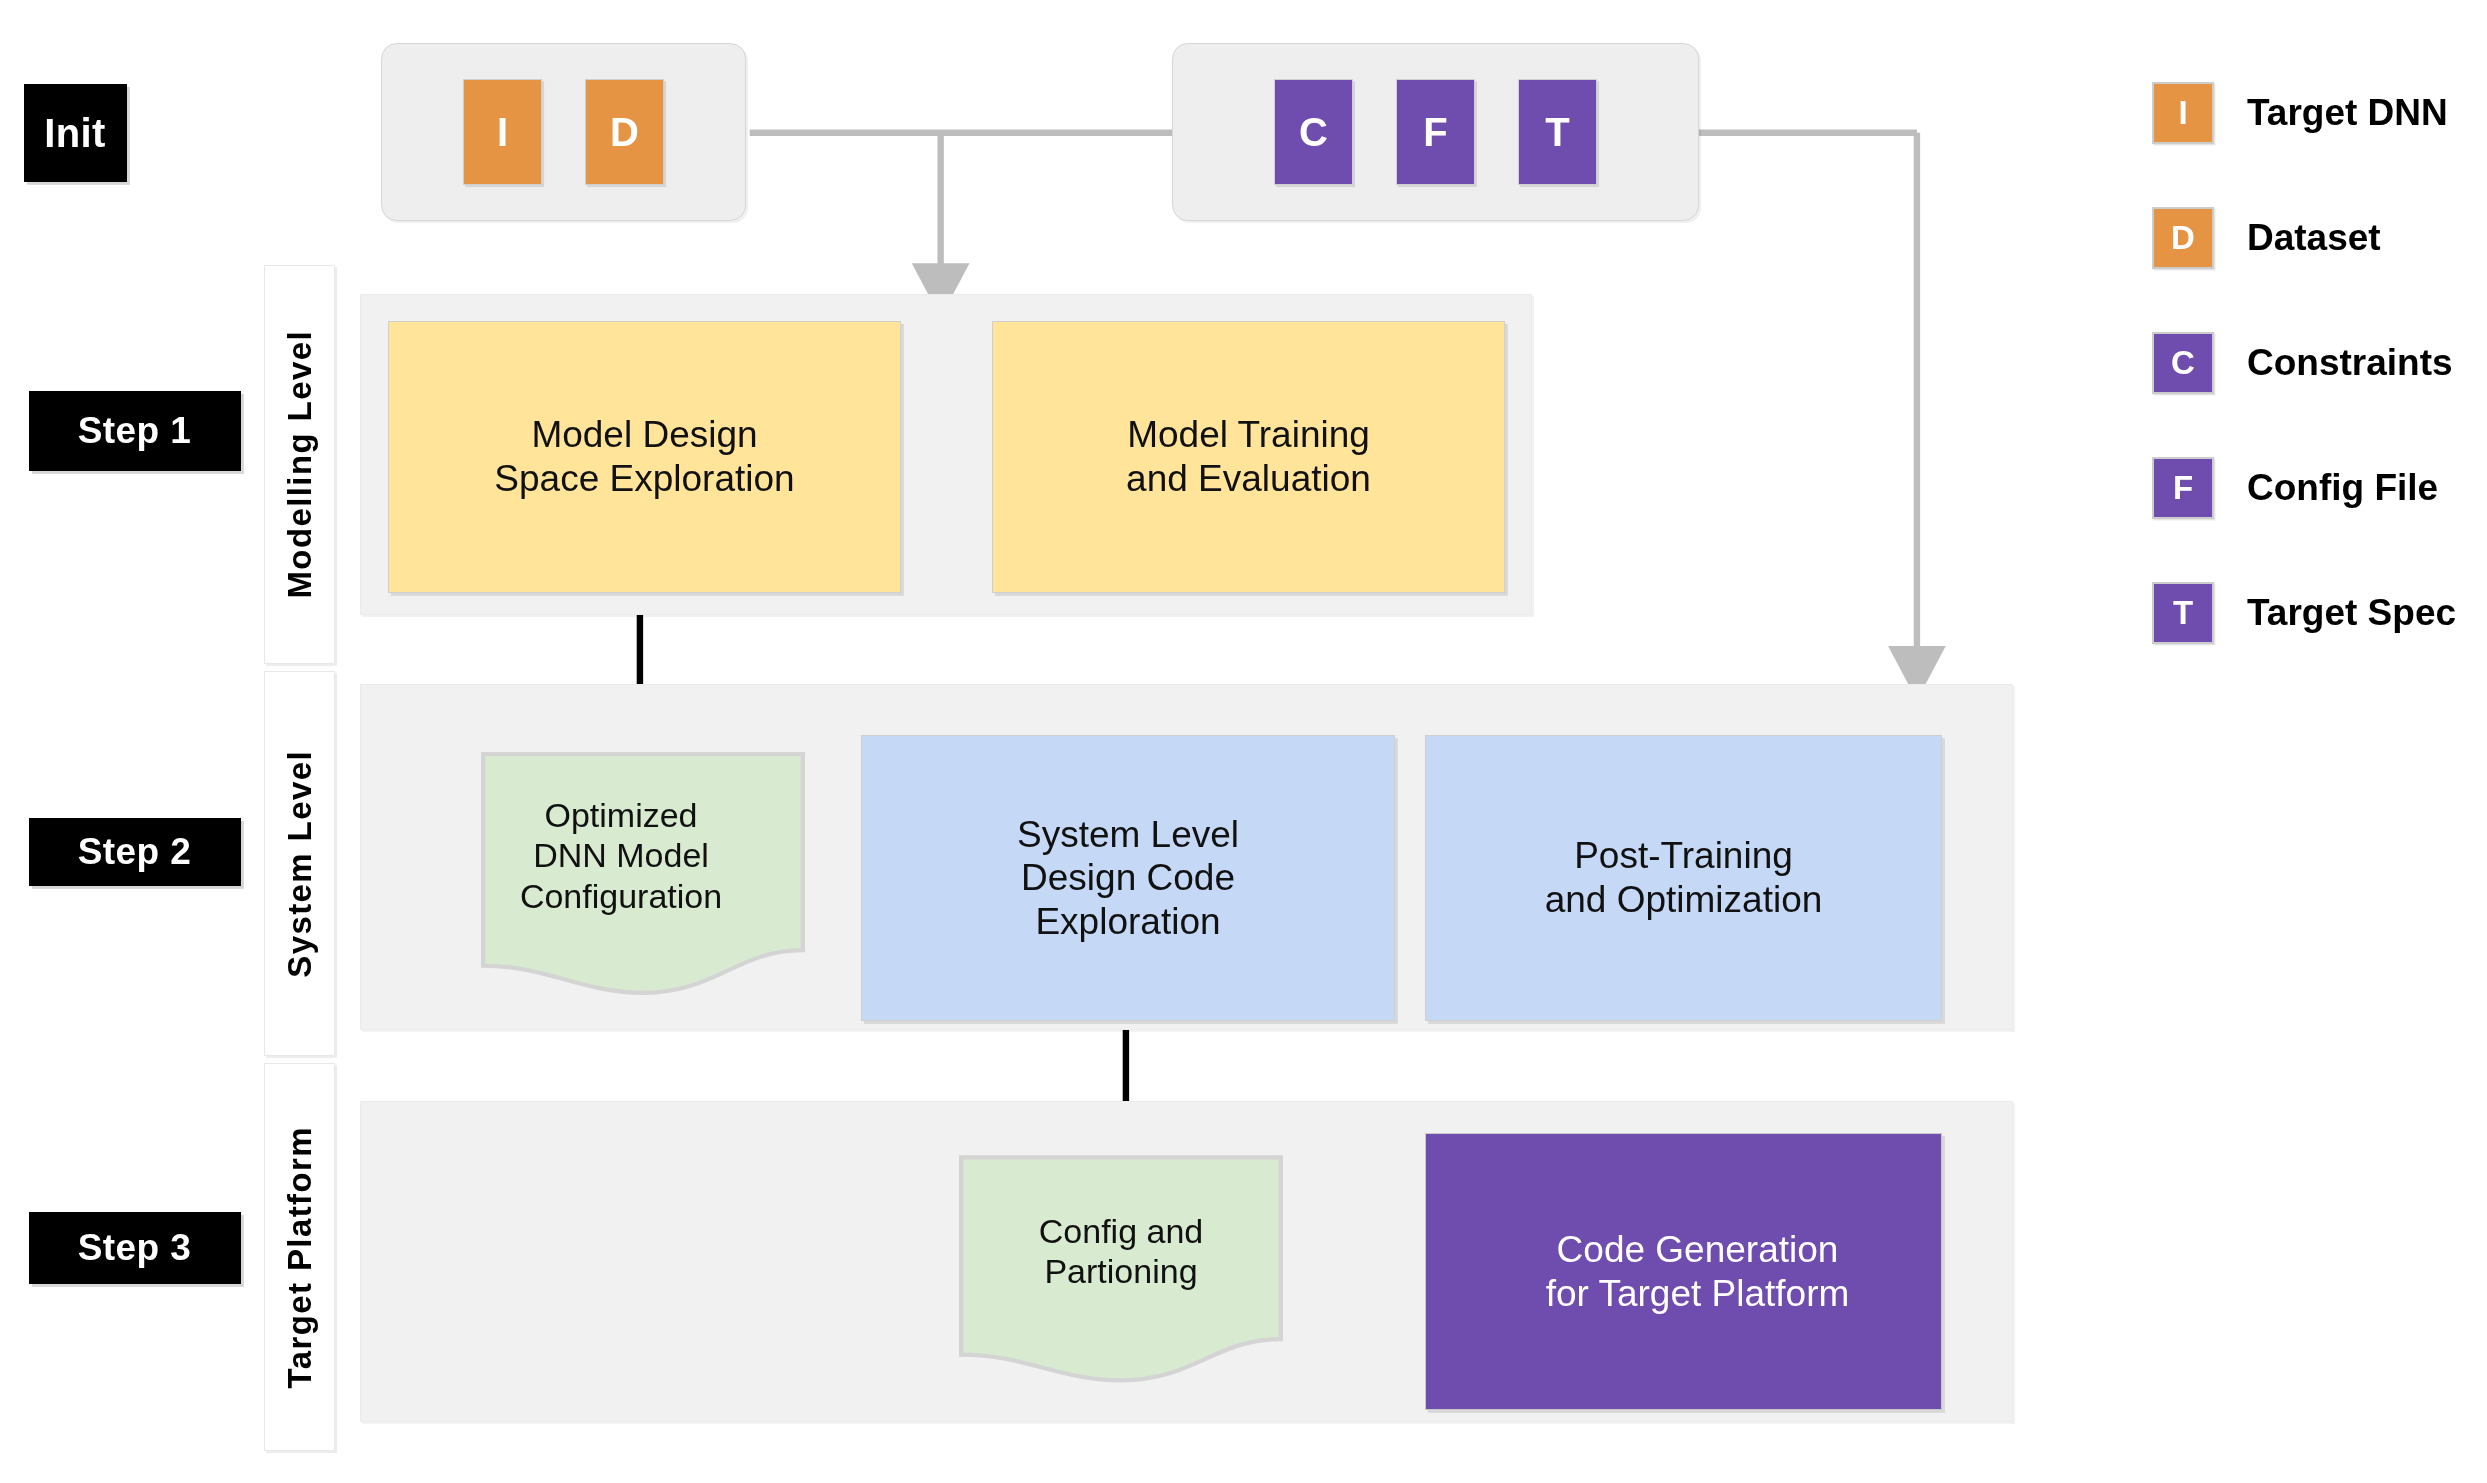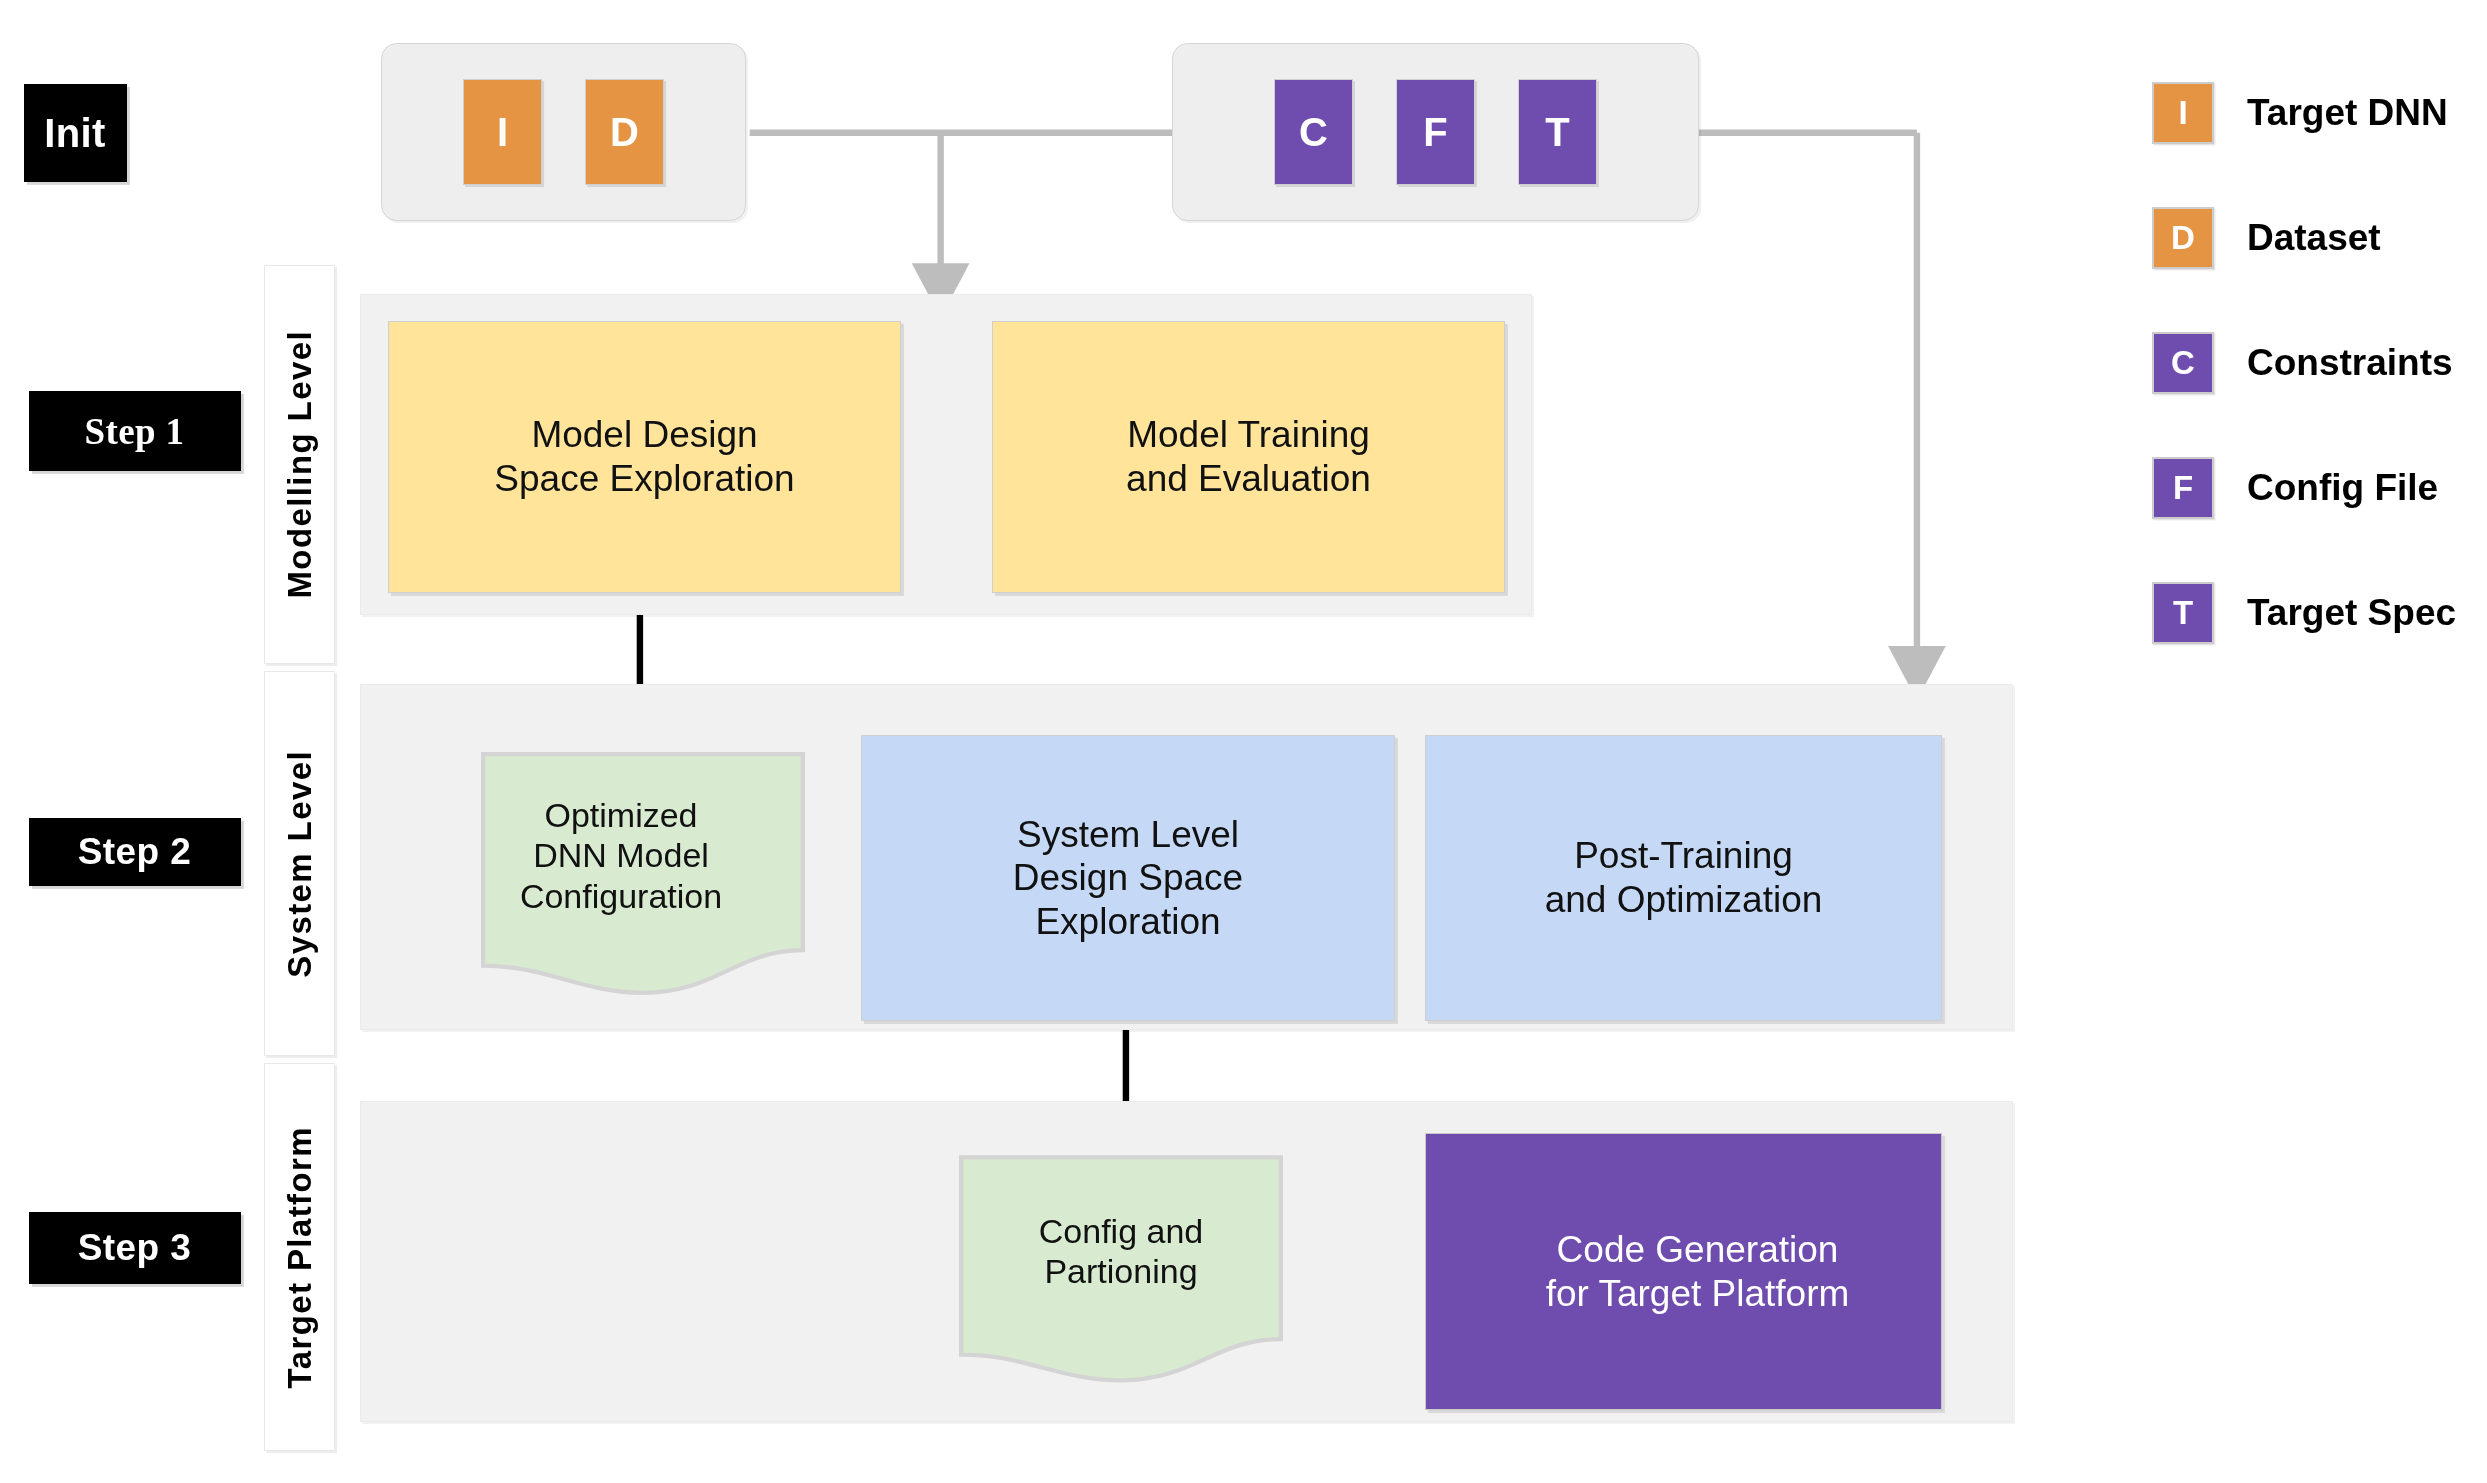--- a/index.html
+++ b/index.html
@@ -152,21 +152,21 @@
       <span>C</span>
     </div>
     <div class="token" style="width:77px;height:104px;font-size:40px;background:#6F4DAE;">
       <span>F</span>
     </div>
     <div class="token" style="width:77px;height:104px;font-size:40px;background:#6F4DAE;">
       <span>T</span>
     </div>
   </div>
 
-  <div class="abs step-chip" style="left:28.5px;top:391px;width:212px;height:80px;font-size:37px;font-family:Liberation Serif, serif;">
+  <div class="abs step-chip" style="left:28.5px;top:391px;width:212px;height:80px;font-size:37px;">
     <span>Step 1</span>
   </div>
 
   <div class="abs level-plate" style="left:264px;top:265px;width:71px;height:399px;">
     <span style="font-size:33px;">Modelling Level</span>
   </div>
 
   <div class="abs lane" style="left:360px;top:294px;width:1172px;height:321px;"></div>
 
   <div class="abs box" style="left:388px;top:321px;width:513px;height:272px;background:#FFE49A;font-size:37px;">
@@ -202,21 +202,21 @@
         <div>Optimized</div>
         <div>DNN Model</div>
         <div>Configuration</div>
       </div>
     </div>
   </div>
 
   <div class="abs box" style="left:861px;top:735px;width:534px;height:286px;background:#C5D9F7;font-size:37px;">
     <div>
       <div>System Level</div>
-      <div>Design Space</div>
+      <div>Design Code</div>
       <div>Exploration</div>
     </div>
   </div>
 
   <div class="abs box" style="left:1425px;top:735px;width:517px;height:286px;background:#C5D9F7;font-size:37px;">
     <div>
       <div>Post-Training</div>
       <div>and Optimization</div>
     </div>
   </div>

